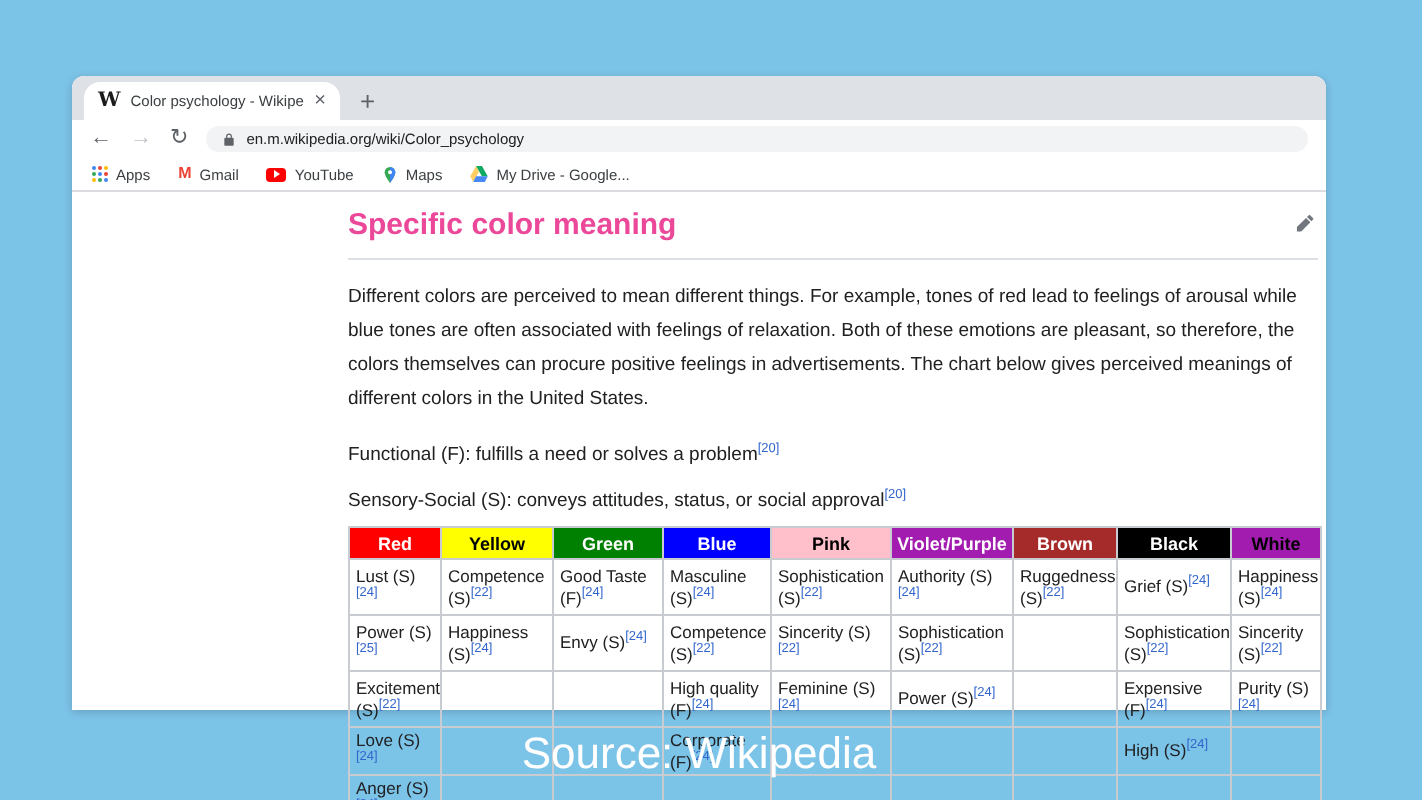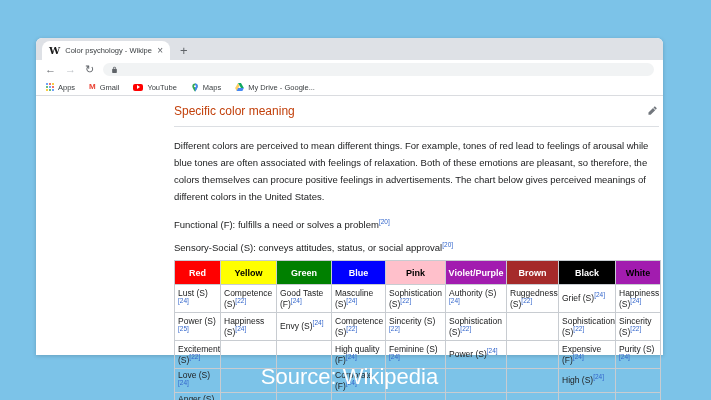--- a/index.html
+++ b/index.html
@@ -71,41 +71,41 @@
   .yt-icon::after { content: ""; position: absolute; left: 4px; top: 1.5px;
     border-left: 3px solid #fff; border-top: 2px solid transparent; border-bottom: 2px solid transparent; }
 
   
   .content { padding: 4px 4px 0 138px; }
   .section-head {
     display: flex; align-items: center; justify-content: space-between;
     padding: 4px 0 8px 0;
     border-bottom: 1px solid #dcdfe3;
   }
-  .section-title { font-size: 12px; font-weight: normal; color: #c2410c; }
+  .section-title { font-size: 15px; font-weight: bold; color: #ec4899; }
   .intro { margin-top: 10px; font-size: 9.5px; line-height: 17px; color: #202122; }
   .defline { font-size: 9.5px; color: #202122; }
   .defline.f { margin-top: 14px; }
   .defline.s { margin-top: 12px; }
   sup.ref { color: #3366cc; font-size: 6.5px; line-height: 0; }
 
   
   table.colors { margin-top: 7px; width: 100%; border-collapse: collapse; table-layout: fixed; }
   table.colors col:nth-child(1) { width: 46px; }
   table.colors col:nth-child(2) { width: 56px; }
   table.colors col:nth-child(3) { width: 55px; }
   table.colors col:nth-child(4) { width: 54px; }
   table.colors col:nth-child(5) { width: 60px; }
   table.colors col:nth-child(6) { width: 61px; }
   table.colors col:nth-child(7) { width: 52px; }
   table.colors col:nth-child(8) { width: 57px; }
   table.colors col:nth-child(9) { width: 45px; }
   table.colors th {
     font-size: 9px; font-weight: bold; text-align: center;
-    height: 24px; padding: 1px 2px;
+    height: 16px; padding: 1px 2px;
     border: 1px solid #c8ccd1;
   }
   table.colors td {
     font-size: 8.5px; line-height: 10.5px; color: #202122;
     border: 1px solid #c8ccd1;
     padding: 1px 3px; vertical-align: middle;
     overflow: hidden;
   }
   table.colors tbody tr:nth-child(-n+3) td { height: 28px; }
   table.colors tbody tr:nth-child(n+4) td { height: 17px; }
@@ -134,20 +134,21 @@
     </div>
 
     <div class="addressbar">
       <span class="nav-glyph">←</span>
       <span class="nav-glyph disabled">→</span>
       <span class="nav-glyph">↻</span>
       <div class="omnibox">
         <svg width="7" height="8" viewBox="0 0 24 24">
             <path fill="#5f6368" d="M18 8h-1V6a5 5 0 0 0-10 0v2H6a2 2 0 0 0-2 2v10a2 2 0 0 0 2 2h12a2 2 0 0 0 2-2V10a2 2 0 0 0-2-2zM9 6a3 3 0 0 1 6 0v2H9z"></path>
           </svg>
+        <span class="url-text">en.m.wikipedia.org/wiki/Color_psychology</span>
       </div>
     </div>
 
     <div class="bookmarksbar">
       <div class="bm">
         <span class="apps-grid">
           <i style="background:#4285f4"></i>
             <i style="background:#ea4335"></i>
             <i style="background:#fbbc05"></i>
           <i style="background:#34a853"></i>

